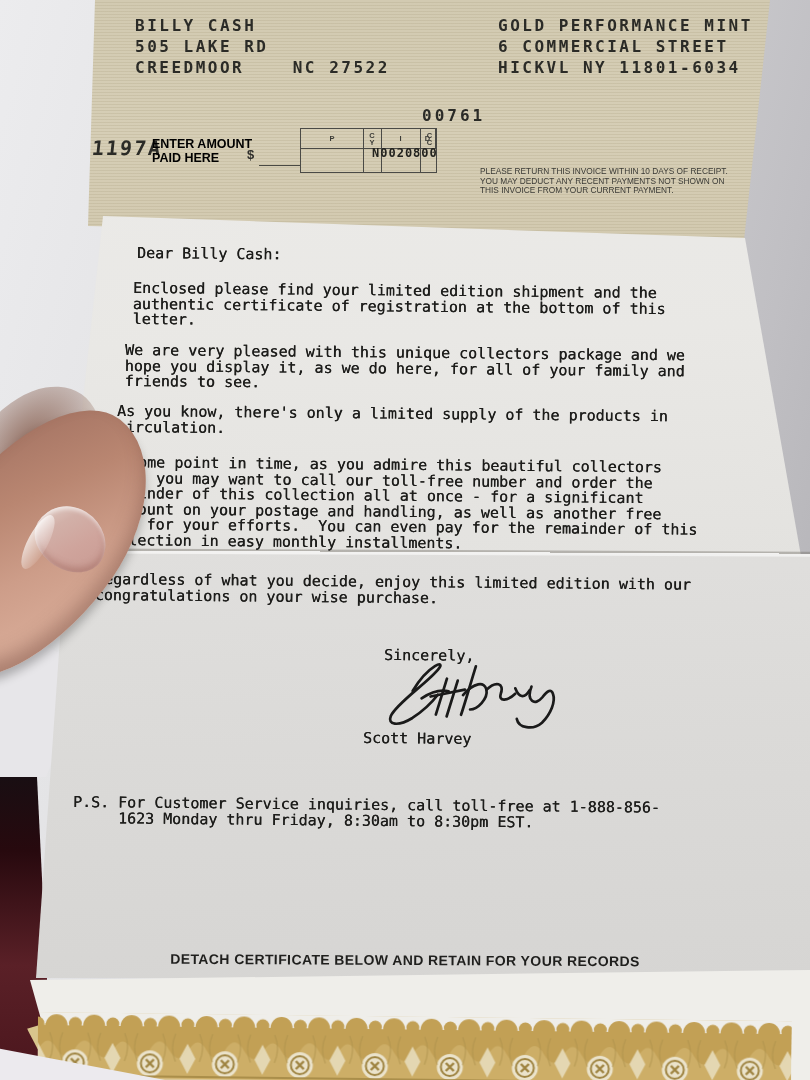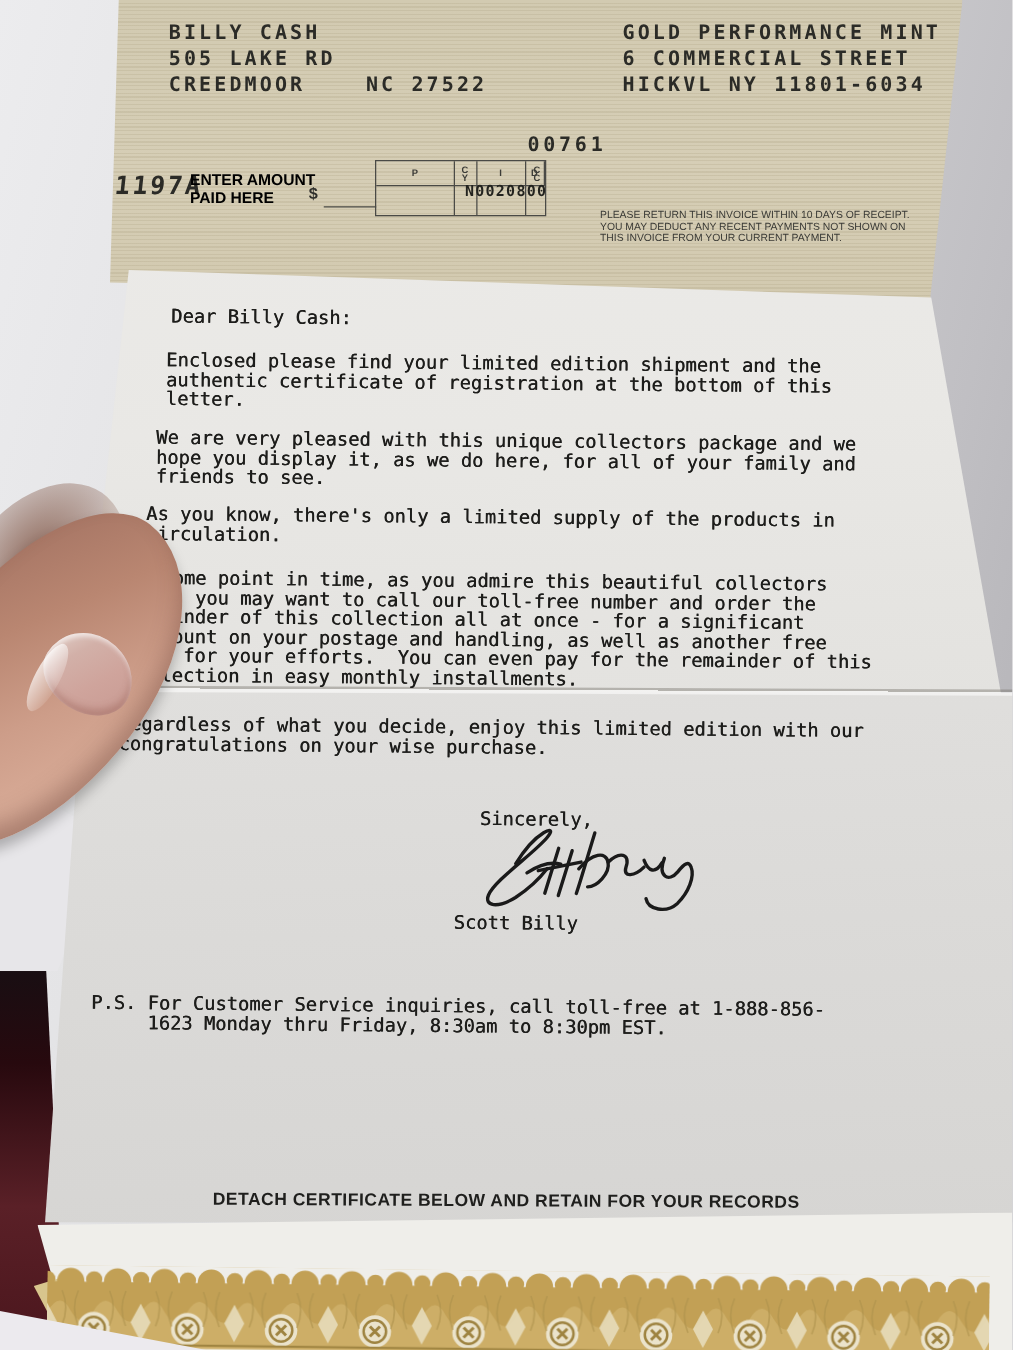--- a/index.html
+++ b/index.html
@@ -188,21 +188,21 @@
       <path d="M84,26 L72,66"></path>
       <path d="M54,44 L92,36"></path>
       <path d="M104,10 C98,30 92,52 88,64"></path>
       <path d="M90,42 C102,28 114,26 116,36 C118,46 106,58 98,58"></path>
       <path d="M116,36 C126,26 136,28 132,40 C129,50 140,48 148,40"></path>
       <path d="M148,34 C152,44 158,46 164,36"></path>
       <path d="M166,32 C160,48 170,54 178,44 C184,36 188,34 190,40 C193,48 188,62 178,72 C168,81 152,78 150,68"></path>
     </g>
   </svg>
 
-  <div class="tw typed-name">Scott Billy</div>
+  <div class="tw typed-name">Scott Harvey</div>
   <div class="tw ps pre">P.S. For Customer Service inquiries, call toll-free at 1-888-856-
      1623 Monday thru Friday, 8:30am to 8:30pm EST.</div>
 
   <div class="detach">DETACH CERTIFICATE BELOW AND RETAIN FOR YOUR RECORDS</div>
 
   <div class="cert-sheet"></div>
   <div class="gold-fold"></div>
   <div class="gold-border">
     <svg width="754" height="68" viewBox="0 0 754 68">
       <defs>

